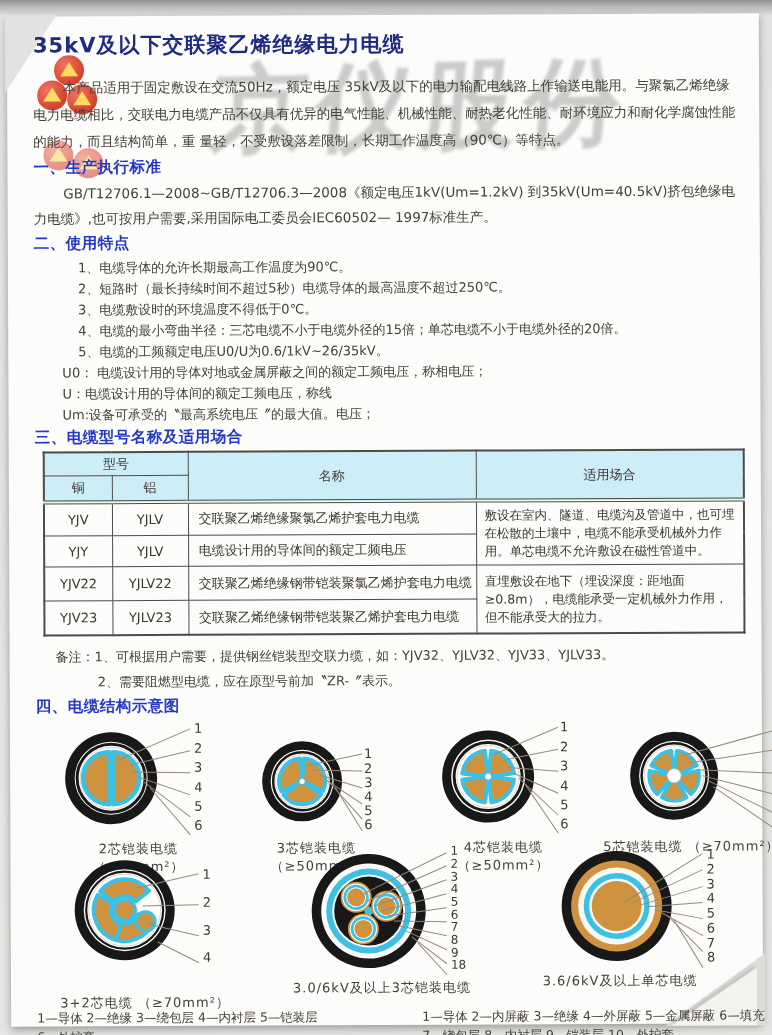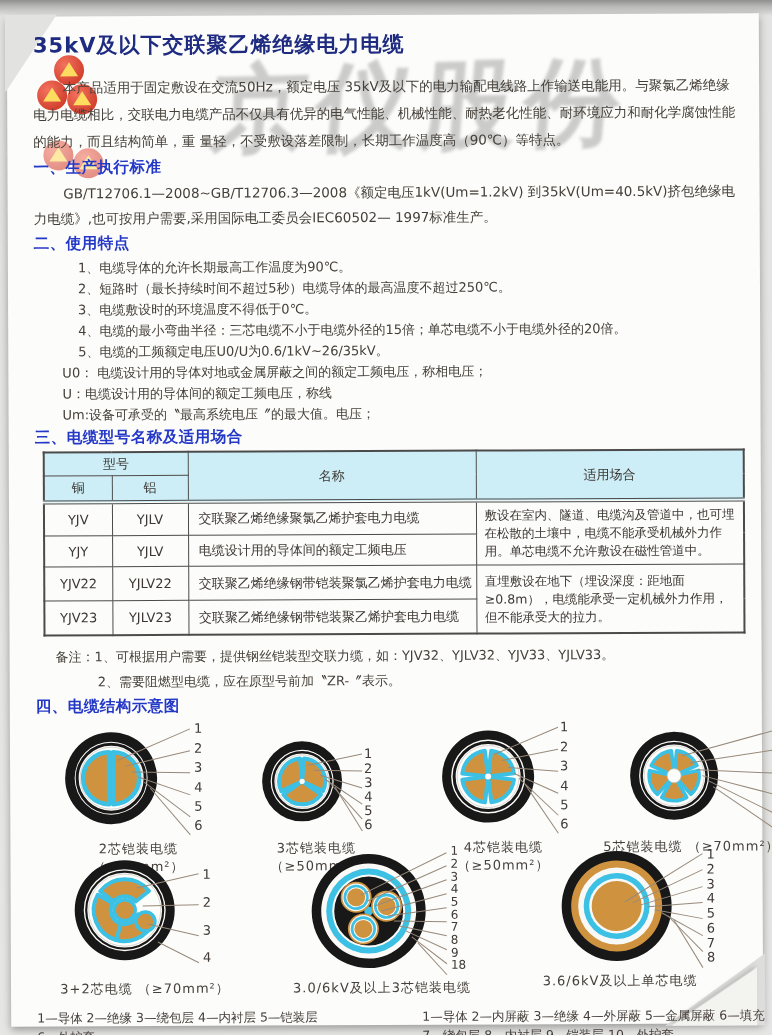--- a/index.html
+++ b/index.html
@@ -290,21 +290,21 @@
             <path class="cl" d="M86,60 L142,59"></path>
           <path class="cl" d="M91,78 L142,90"></path>
             <path class="cl" d="M101,96 L142,117"></path>
         </svg>
         <div class="callouts" style="left:146px;top:22px;height:96px;">
             <span>1</span>
             <span>2</span>
             <span>3</span>
             <span>4</span>
           </div>
-        <span class="caption" style="margin-top:8px;">3+2芯电缆 （≥70mm²）</span>
+        <span class="caption" style="margin-top:22px;">3+2芯电缆 （≥70mm²）</span>
       </div>
 
       <div class="diagram" style="left:238px;top:126px;width:214px;">
         <svg width="210" height="132" viewBox="0 0 210 132">
           <circle cx="94" cy="66" r="57" fill="#181818"></circle>
           <circle cx="94" cy="66" r="47.5" fill="#fbfaf7"></circle>
           <circle cx="94" cy="66" r="42.5" fill="#3cc0e4"></circle>
           <circle cx="94" cy="66" r="36.5" fill="#fbfaf7"></circle>
           <circle cx="94" cy="66" r="34.5" fill="#181818"></circle>
           <g transform="translate(94,66)">

